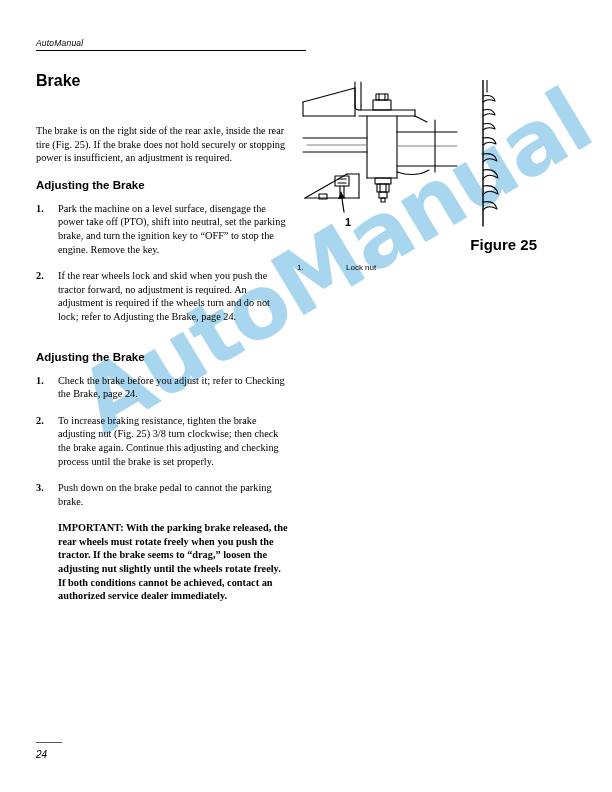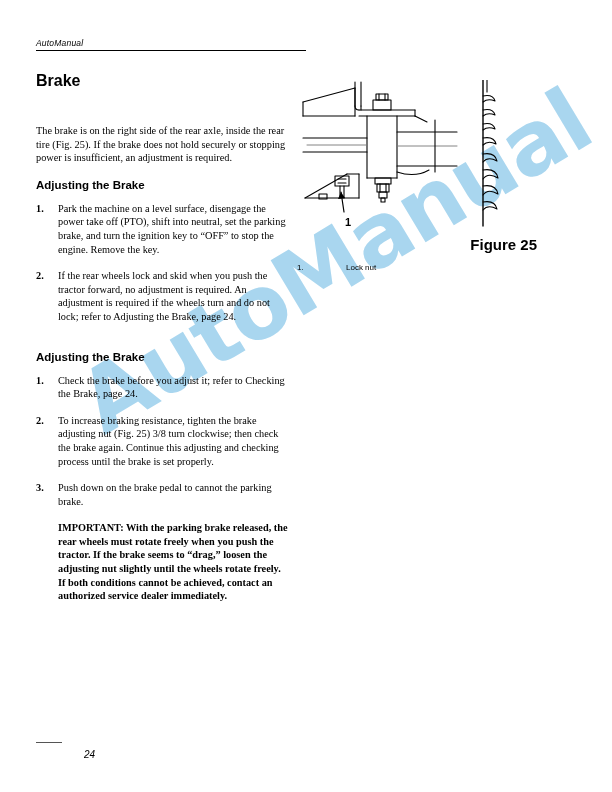--- a/index.html
+++ b/index.html
@@ -164,21 +164,20 @@
   .footer-rule {
     width: 26px;
     border-bottom: 1px solid #555;
     height: 0;
     margin-bottom: 6px;
   }
   .footer-page {
     font-family: "Liberation Sans", sans-serif;
     font-style: italic;
     font-size: 10px;
-    margin-left: 48px;
   }
 </style>
 </head>
 <body>
 
 <div class="page">
 
   <div class="watermark">
     <div class="watermark-text">AutoManual</div>
   </div>

